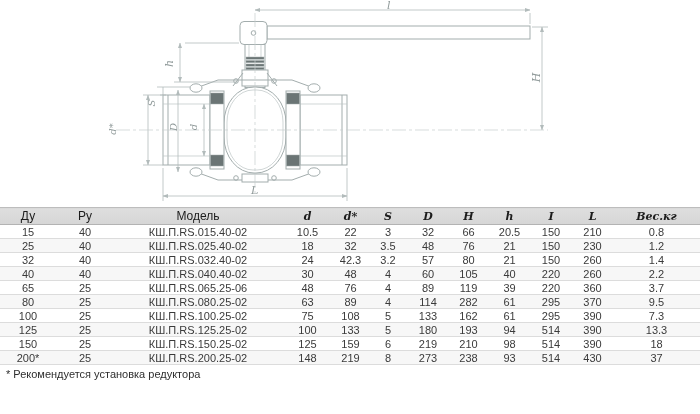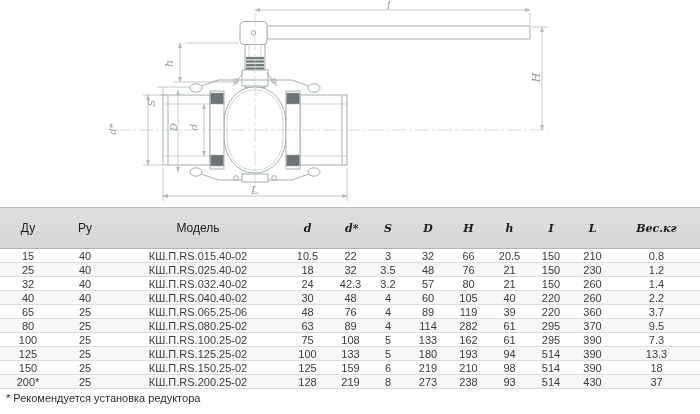--- a/index.html
+++ b/index.html
@@ -13,21 +13,21 @@
   .dk{fill:var(--dark);stroke:var(--line);stroke-width:0.5;}
   .dim{stroke:var(--dimc);fill:none;stroke-width:0.8;}
   .cl{stroke:var(--clc);fill:none;stroke-width:0.7;stroke-dasharray:14 3 3 3;}
   .mk{fill:var(--dimc);}
   .dlab{position:absolute;font-family:"DejaVu Serif",serif;font-style:italic;
         font-size:11px;color:#919b9b;line-height:1;white-space:nowrap;}
   .rot{transform:rotate(-90deg);transform-origin:center;}
   table{width:700px;border-collapse:collapse;table-layout:fixed;}
   thead th{height:16px;background:linear-gradient(#dedede,var(--hdrbg));
            border-top:1px solid #bdbdbd;border-bottom:1px solid #b3b3b3;
-           font-size:12px;font-weight:normal;color:#1c1c1c;padding:12px;margin-left:20px;}
+           font-size:12px;font-weight:normal;color:#1c1c1c;padding:0;margin-left:20px;}
   thead th.dimh{font-family:"DejaVu Serif",serif;font-style:italic;font-weight:bold;font-size:11px;}
   tbody td{height:13px;font-size:11px;color:#3a3a3a;text-align:center;padding:0;
            border-bottom:1px solid #dcdcdc;white-space:nowrap;}
   tbody tr:nth-child(even){background:#f7f7f7;}
   .footnote{font-size:11px;color:#2e2e2e;padding:3px 0 0 6px;}
 </style>
 </head>
 <body style="--line: #a3adad; --dimc: #b2bbbb; --dark: #6b7575; --hdrbg: #d6d6d6;">
 
 <div class="drawing">
@@ -281,21 +281,21 @@
         <td>210</td>
         <td>98</td>
         <td>514</td>
         <td>390</td>
         <td>18</td>
       </tr>
       <tr>
         <td>200*</td>
         <td>25</td>
         <td>КШ.П.RS.200.25-02</td>
-        <td>128</td>
+        <td>148</td>
         <td>219</td>
         <td>8</td>
         <td>273</td>
         <td>238</td>
         <td>93</td>
         <td>514</td>
         <td>430</td>
         <td>37</td>
       </tr>
     </tbody>

